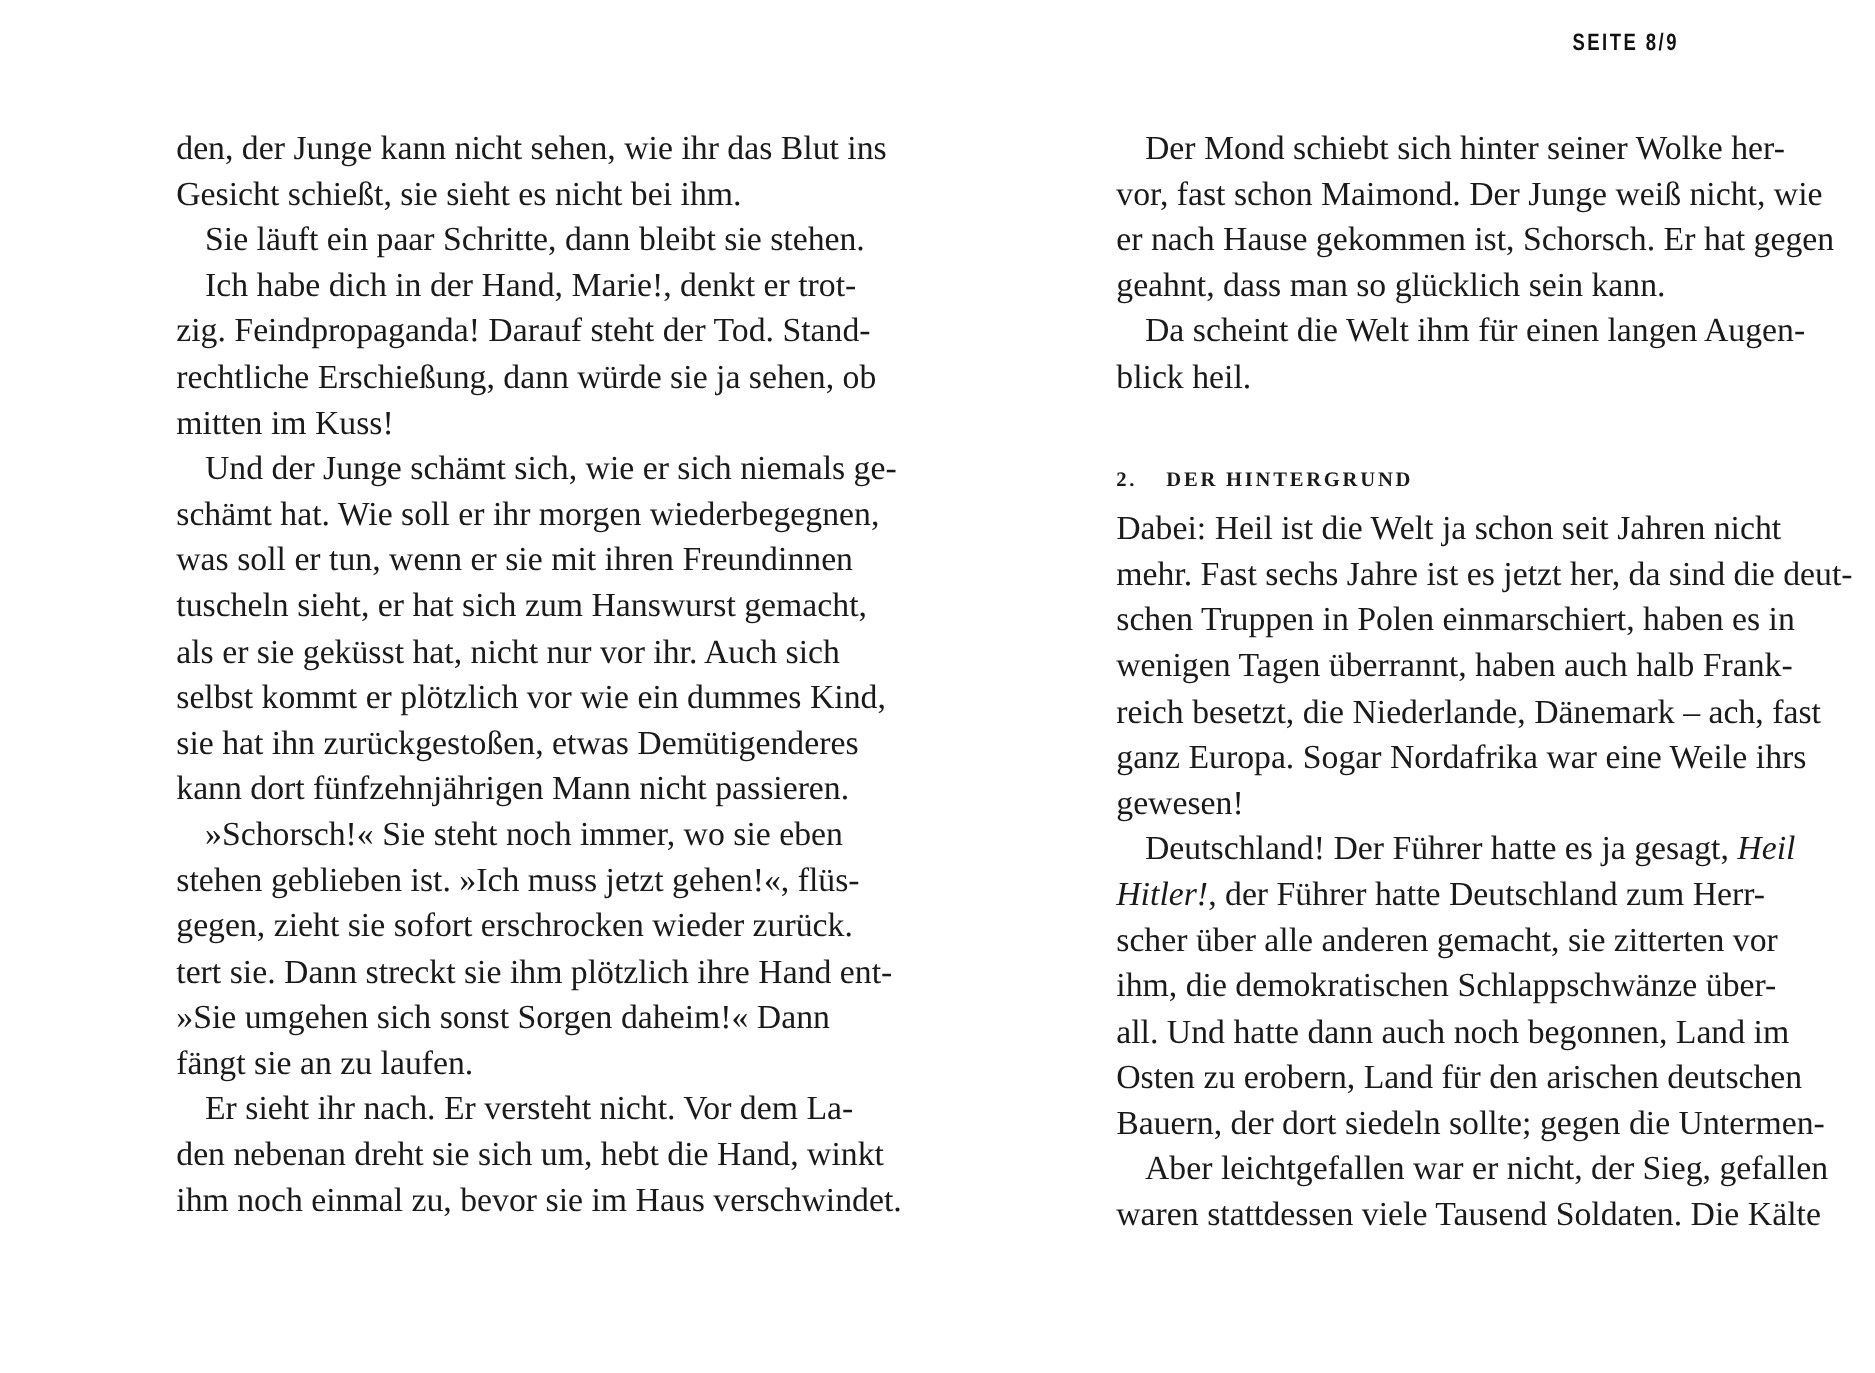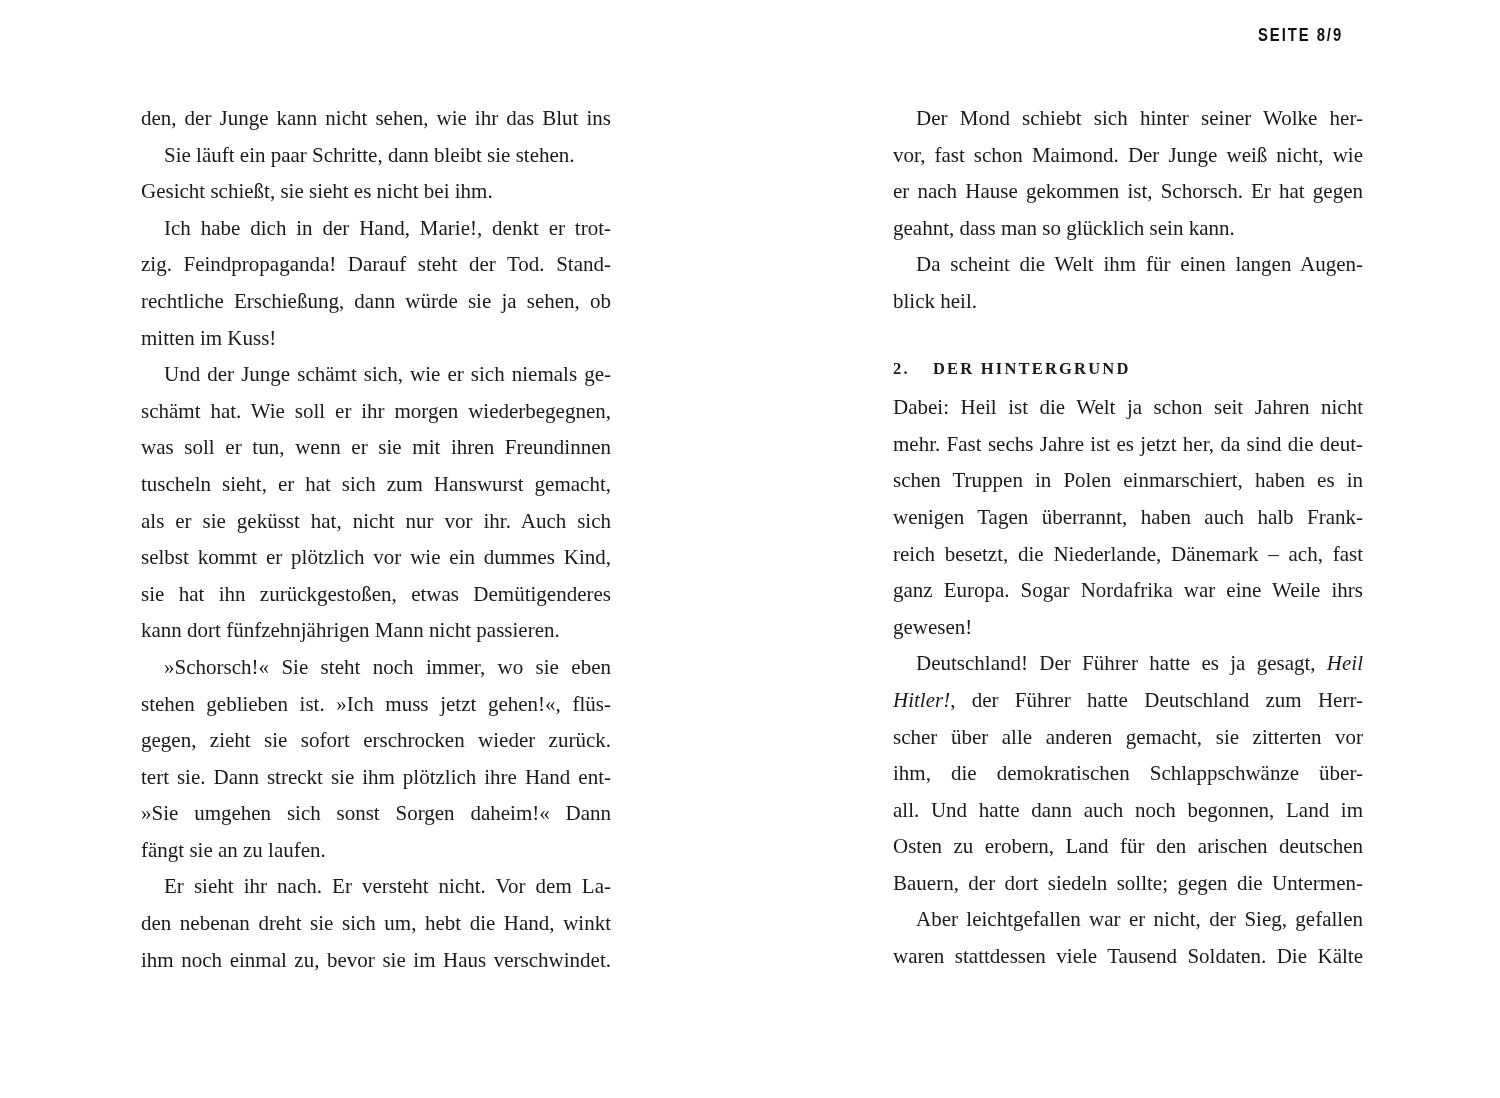--- a/index.html
+++ b/index.html
@@ -30,56 +30,56 @@
   .column {
     position: absolute;
     top: 100px;
     width: 470px;
   }
   .col-left { left: 141px; }
   .col-right { left: 893px; }
   .line {
     height: 36.6px;
     line-height: 36.6px;
-    font-size: 21px;
+    font-size: 27px;
     white-space: nowrap;
     text-align: justify;
     text-align-last: justify;
   }
   .line.last {
     text-align-last: left;
   }
   .line.indent {
     padding-left: 23px;
   }
   .section-heading {
     height: 36.6px;
     line-height: 36.6px;
     font-size: 16.5px;
     font-weight: bold;
     letter-spacing: 2.2px;
     white-space: nowrap;
-    margin-top: 31px;
+    margin-top: 46px;
     margin-bottom: 2px;
   }
   .section-heading .num {
     display: inline-block;
     width: 40px;
   }
   em { font-style: italic; }
 </style>
 </head>
 <body>
 
 <div class="page-label">SEITE 8/9</div>
 
 <div class="column col-left" id="left-col">
     <div class="line">den, der Junge kann nicht sehen, wie ihr das Blut ins</div>
+    <div class="line last">Gesicht schießt, sie sieht es nicht bei ihm.</div>
     <div class="line indent last">Sie läuft ein paar Schritte, dann bleibt sie stehen.</div>
-    <div class="line last">Gesicht schießt, sie sieht es nicht bei ihm.</div>
     <div class="line indent">Ich habe dich in der Hand, Marie!, denkt er trot-</div>
     <div class="line">zig. Feindpropaganda! Darauf steht der Tod. Stand-</div>
     <div class="line">rechtliche Erschießung, dann würde sie ja sehen, ob</div>
     <div class="line last">mitten im Kuss!</div>
     <div class="line indent">Und der Junge schämt sich, wie er sich niemals ge-</div>
     <div class="line">schämt hat. Wie soll er ihr morgen wiederbegegnen,</div>
     <div class="line">was soll er tun, wenn er sie mit ihren Freundinnen</div>
     <div class="line">tuscheln sieht, er hat sich zum Hanswurst gemacht,</div>
     <div class="line">als er sie geküsst hat, nicht nur vor ihr. Auch sich</div>
     <div class="line">selbst kommt er plötzlich vor wie ein dummes Kind,</div>

